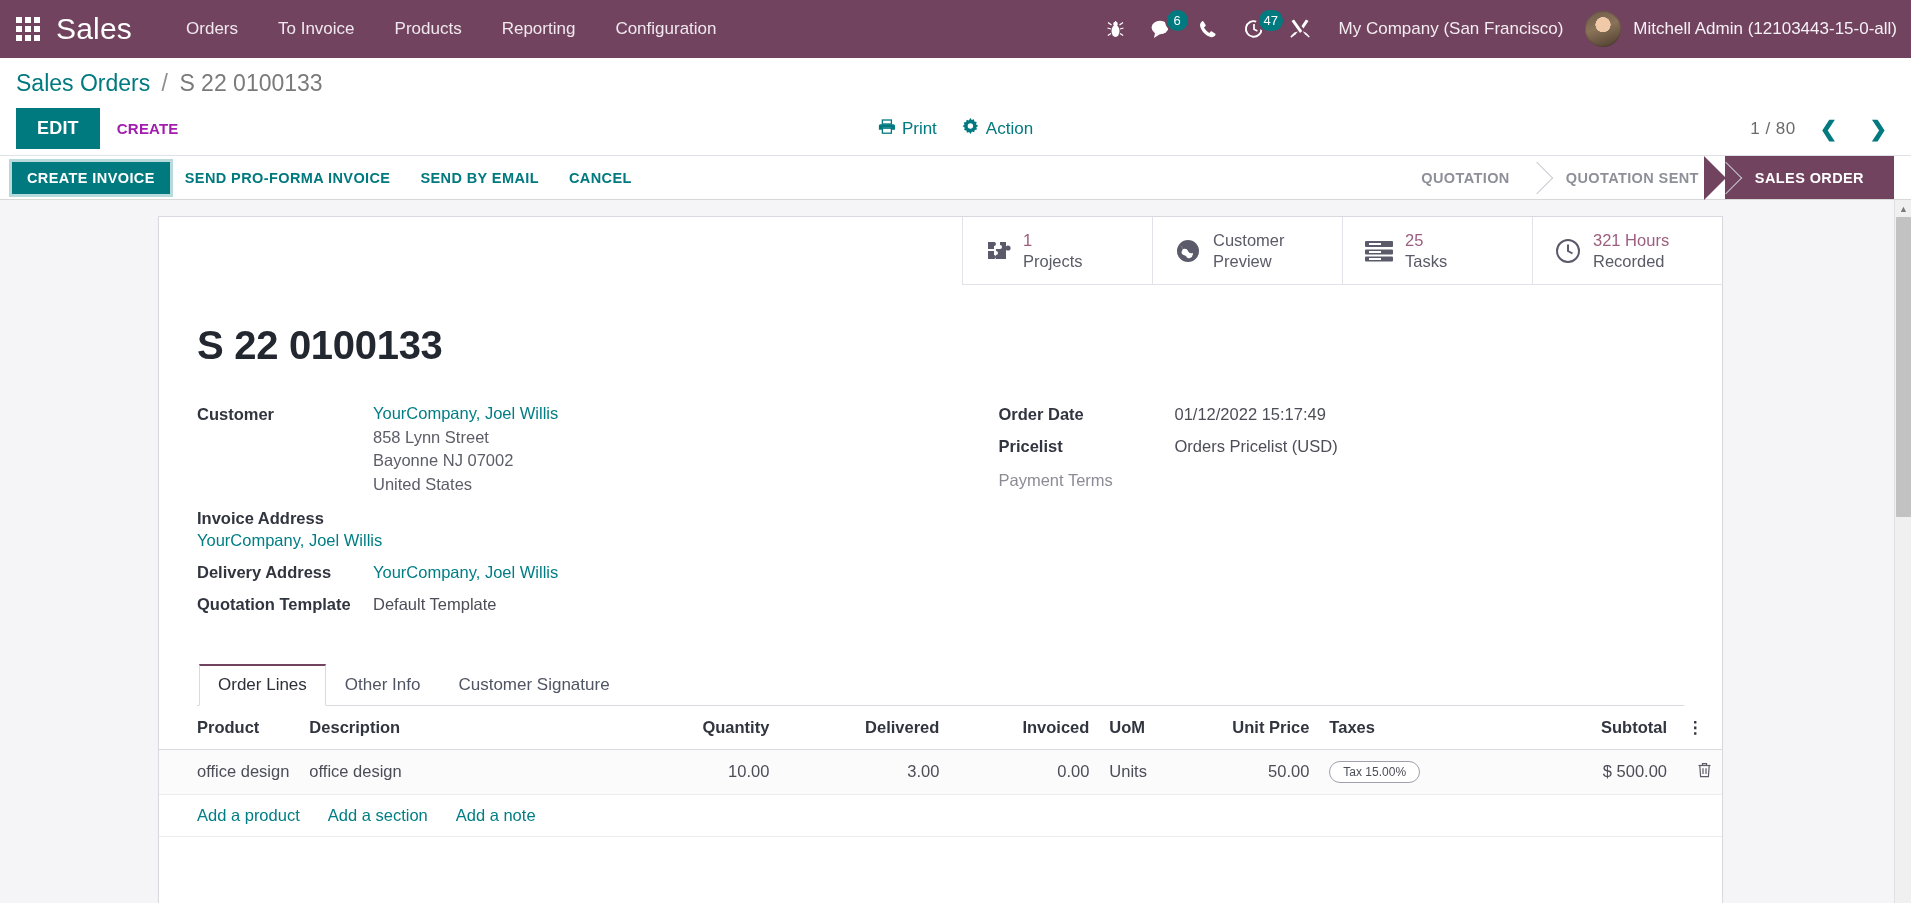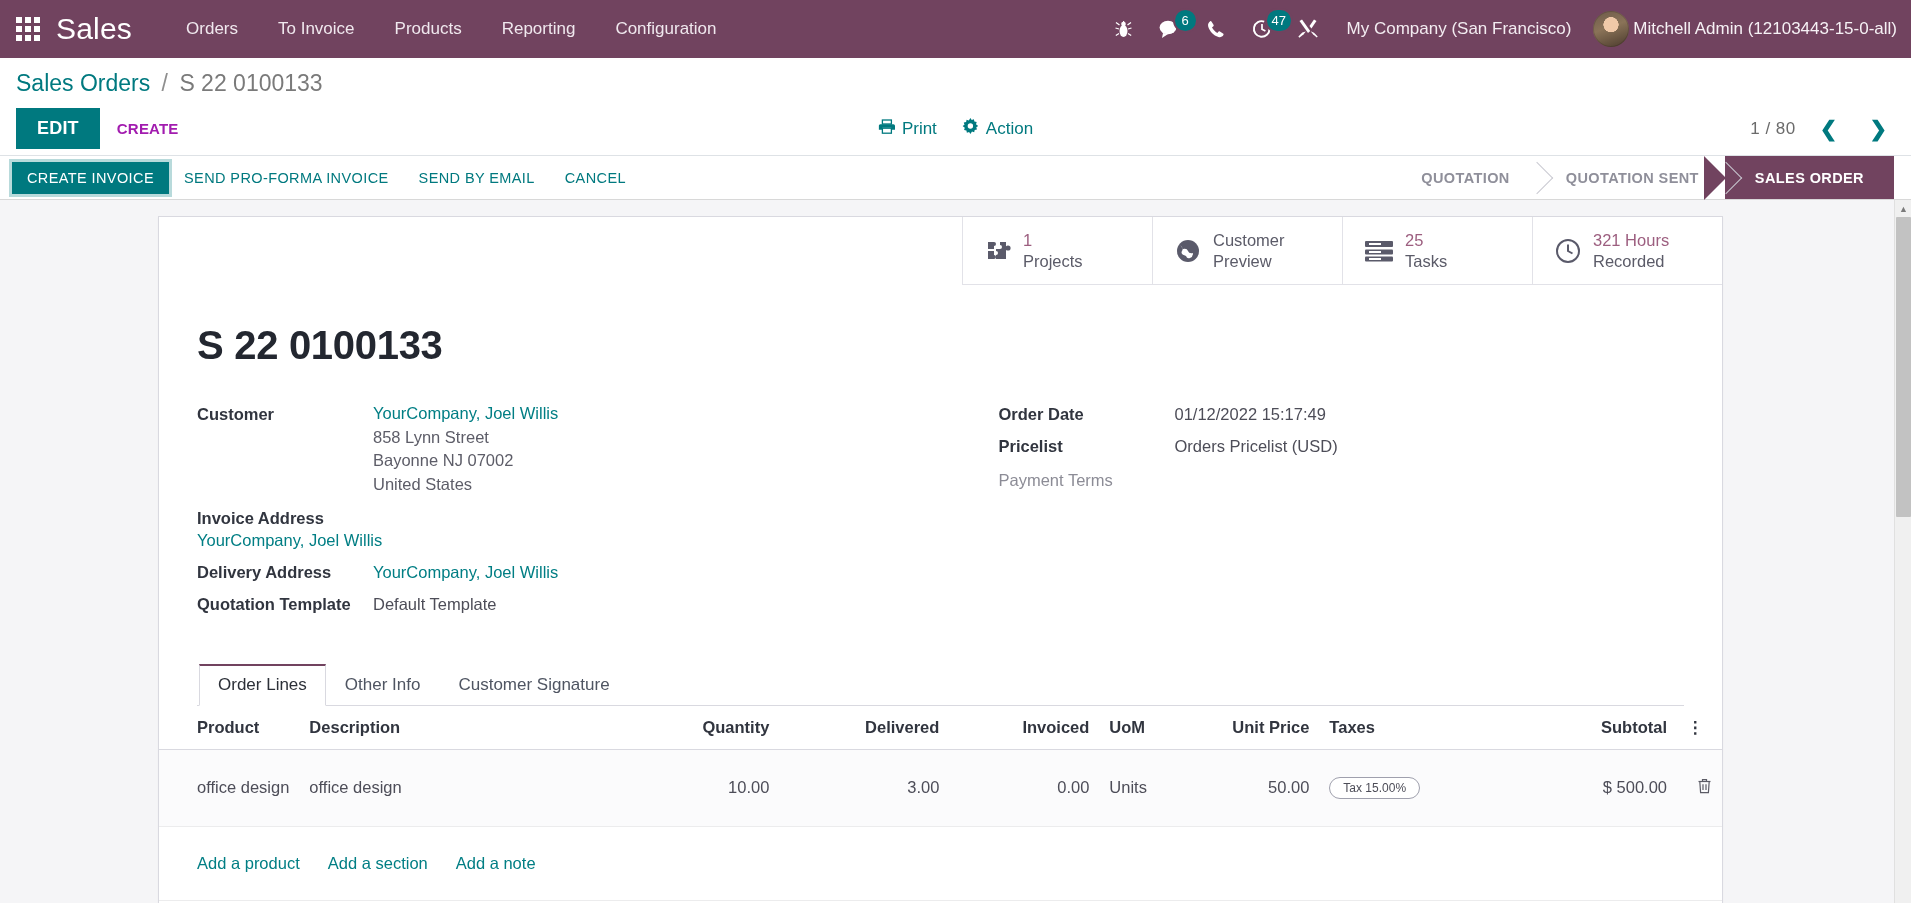--- a/index.html
+++ b/index.html
@@ -60,21 +60,21 @@
     color: #fff;
     font-size: 13px;
     display: flex; align-items: center; justify-content: center;
     padding: 0 5px;
     font-weight: 400;
     border: 2px solid #71435f;
   }
   .company-name {
     font-size: 17px; color: #f3ecf1; padding: 0 16px; cursor: pointer; white-space: nowrap;
   }
-  .user-block { display: flex; align-items: center; gap: 4px; cursor: pointer; padding-left: 6px; }
+  .user-block { display: flex; align-items: center; gap: 12px; cursor: pointer; padding-left: 6px; }
   .avatar {
     width: 36px; height: 36px; border-radius: 50%;
     background:
       radial-gradient(circle at 50% 38%, #f0c9a8 0 26%, rgba(240,201,168,0) 27%),
       linear-gradient(160deg, #6d5a4a 0%, #8a7358 45%, #4a3a2c 100%);
     overflow: hidden; flex: none;
     box-shadow: inset 0 0 0 1px rgba(0,0,0,0.15);
   }
   .user-name { font-size: 17px; color: #f6f1f5; white-space: nowrap; }
 
@@ -129,21 +129,21 @@
   
   .statusbar-row {
     display: flex; align-items: stretch;
     background: #ffffff;
     border-bottom: 1px solid #d8d8d8;
     height: 44px;
     padding-left: 8px;
   }
   .sb-buttons { display: flex; align-items: center; gap: 0; }
   .sb-btn {
-    font-size: 14.5px; font-weight: 400; letter-spacing: 0.4px;
+    font-size: 14.5px; font-weight: 700; letter-spacing: 0.4px;
     color: #00797f; background: transparent;
     border: 1px solid transparent;
     padding: 7px 14px; cursor: pointer; white-space: nowrap;
   }
   .sb-btn.primary {
     background: #00797f; color: #fff;
     border: 1px solid #00797f;
     box-shadow: 0 0 0 3px rgba(0,121,127,0.28);
     margin-left: 4px;
   }
@@ -269,21 +269,21 @@
   table.lines { width: 100%; border-collapse: collapse; margin-top: 0; }
   table.lines thead th {
     font-size: 16.5px; font-weight: 700; color: #31353f;
     padding: 12px 10px;
     border-bottom: 1px solid #d9d9e0;
     text-align: left; white-space: nowrap;
   }
   table.lines thead th.num, table.lines tbody td.num { text-align: right; }
   table.lines tbody td {
     font-size: 16.5px; color: #4d4d58;
-    padding: 27px 10px;
+    padding: 11px 10px;
     border-bottom: 1px solid #ececed;
     background: #fbfbfc;
     white-space: nowrap;
   }
   td.cell-link { color: #017e84; cursor: pointer; }
   td.teal-num { color: #017e84; }
   .tax-pill {
     display: inline-block;
     border: 1px solid #9fa0ad;
     border-radius: 13px;

